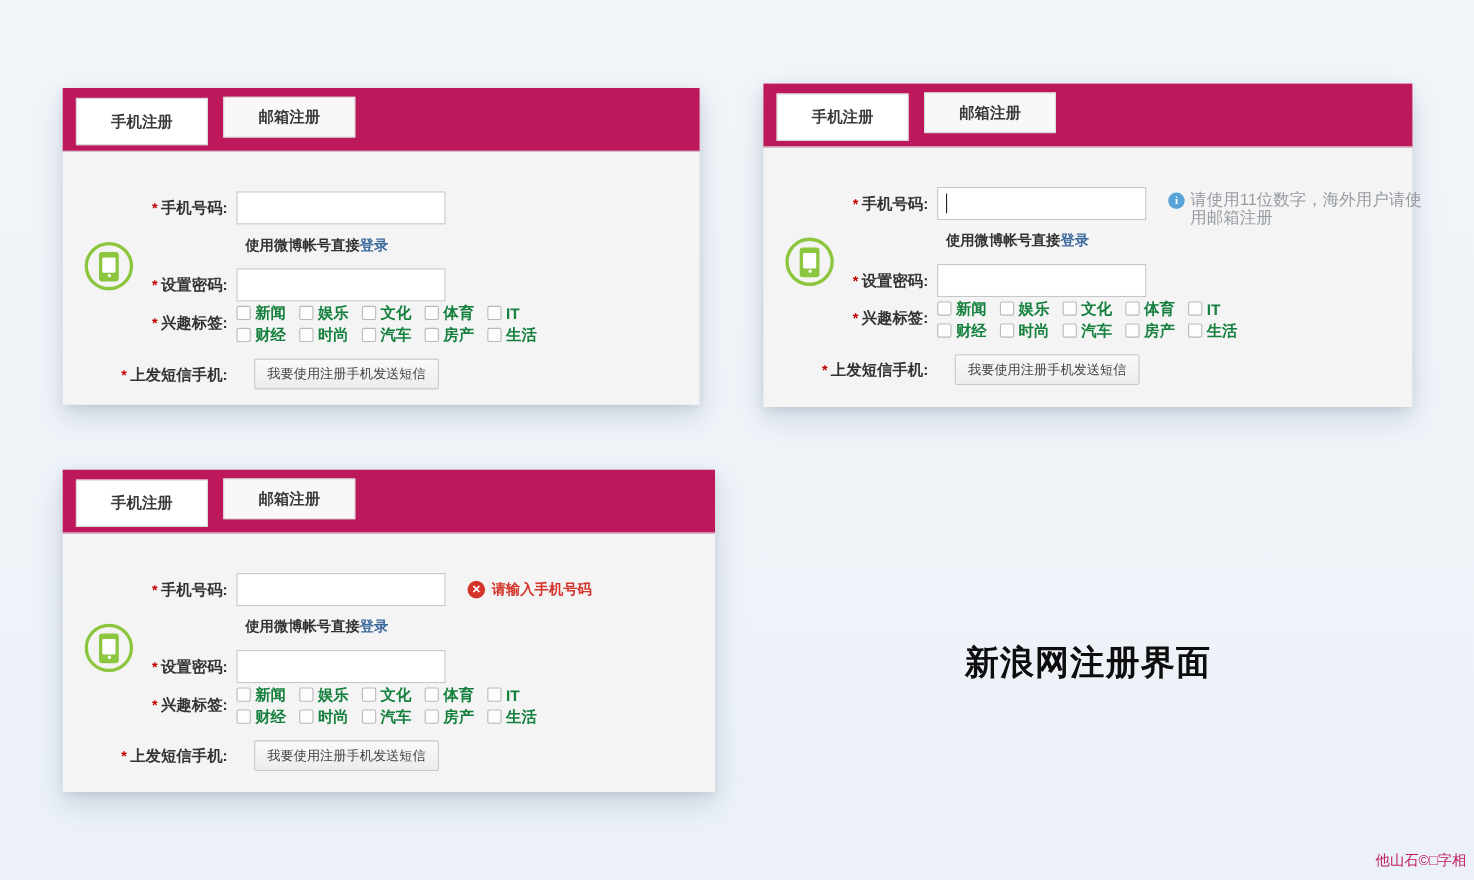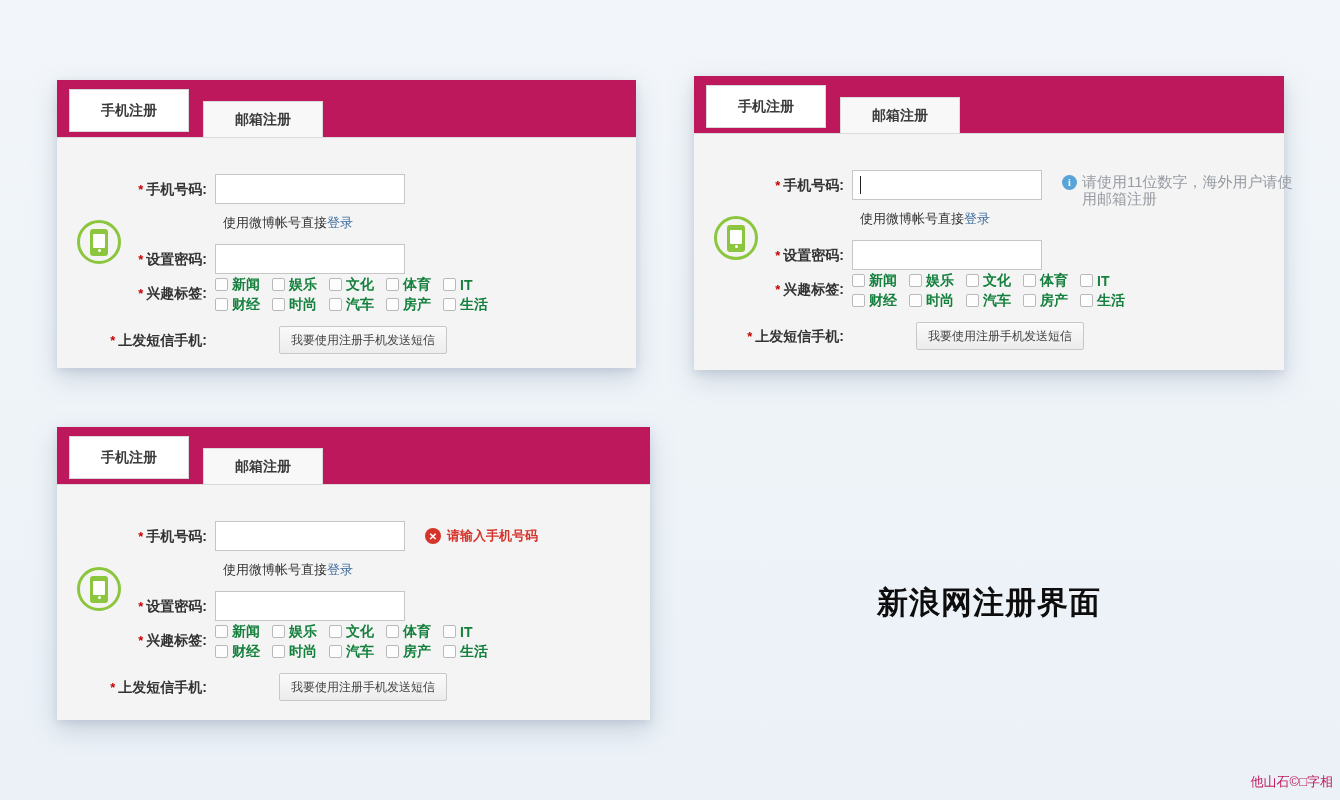--- a/index.html
+++ b/index.html
@@ -38,21 +38,21 @@
   }
   .tab.active {
     margin: 9px 0 0 12px;
     height: 43px;
     background: #ffffff;
     border: 1px solid #d8d8d8;
     position: relative;
     z-index: 2;
   }
   .tab.inactive {
-    margin: 21px 0 0 14px;
+    margin: 8px 0 0 14px;
     height: 37px;
     background: #f8f8f8;
     border: 1px solid #dbdbdb;
   }
 
   .body { position: relative; padding-top: 36px; }
 
   .phone-badge {
     position: absolute;
     left: 20px; top: 82px;
@@ -91,21 +91,21 @@
     position: relative;
   }
   .input-wrap { position: relative; }
   .caret {
     position: absolute; left: 8px; top: 6px;
     width: 1px; height: 18px; background: #222;
   }
 
   .weibo-line {
     margin: 9px 0 0 166px;
-    font-size: 13px; font-weight: normal; color: #333;
+    font-size: 13px; font-weight: bold; color: #333;
   }
   .weibo-link { color: #3e6b9e; cursor: pointer; }
 
   .row.mid { align-items: center; }
   .row.mid .lbl { line-height: normal; }
 
   .tag-rows { padding-top: 1px; }
   .tag-row { display: flex; height: 17px; align-items: center; }
   .tag-row + .tag-row { margin-top: 3px; }
   .tag-item {
@@ -118,21 +118,20 @@
     background: #fdfdfd; margin-right: 4px; flex: 0 0 auto;
   }
   .tag-label { font-size: 14px; font-weight: bold; color: #15803d; text-align: center; }
 
   .sms-btn {
     height: 28px; padding: 0 11px;
     background: linear-gradient(180deg, #fafafa, #ececec);
     border: 1px solid #c8c8c8; border-radius: 2px;
     font-size: 12px; color: #444; cursor: pointer;
     font-family: Liberation Sans, sans-serif;
-    margin-left: 48px;
   }
   .lbl.btn-row { line-height: 28px; }
 
   .row-extra {
     position: absolute; left: 368px; top: 3px;
     display: flex; align-items: flex-start;
   }
   .info-icon {
     width: 15px; height: 15px; border-radius: 50%;
     background: #58a4d8; color: #fff;

